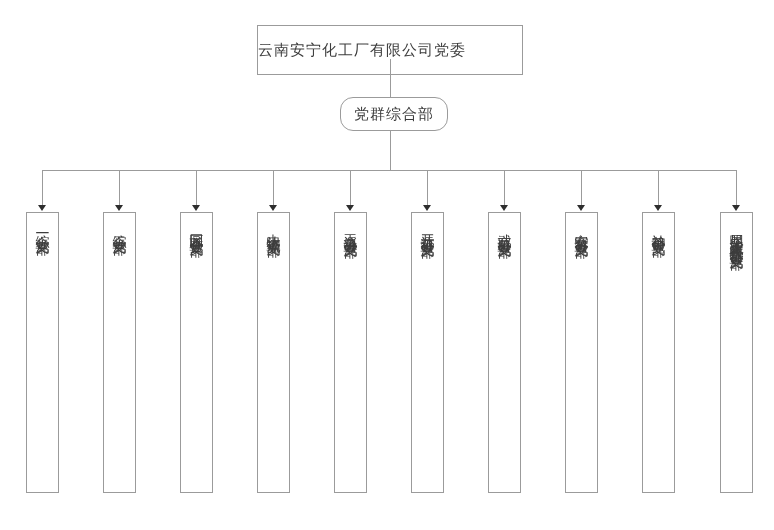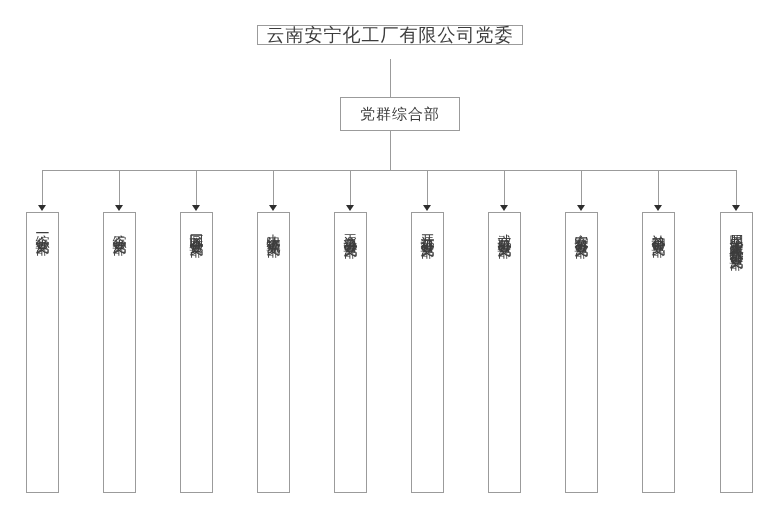--- a/index.html
+++ b/index.html
@@ -25,38 +25,39 @@
     box-sizing: border-box;
     border: 1px solid #9b9b9b;
     background: #ffffff;
     color: #3c3c3c;
   }
 
   .node-top {
     left: 257px;
     top: 25px;
     width: 266px;
-    height: 20px;
+    height: 50px;
     display: flex;
     align-items: center;
-    justify-content: center;
-    font-size: 18px;
+    justify-content: flex-start;
+    font-size: 15px;
     letter-spacing: 1px;
   }
 
   .node-mid {
     left: 340px;
     top: 97px;
-    width: 120px;
+    width: 108px;
     height: 34px;
     display: flex;
     align-items: center;
     justify-content: center;
     font-size: 15px;
     letter-spacing: 1px;
+    border-radius: 13px;
   }
 
   .node-leaf {
     top: 212px;
     width: 33px;
     height: 281px;
     display: flex;
     justify-content: center;
     align-items: flex-start;
     padding-top: 10px;

